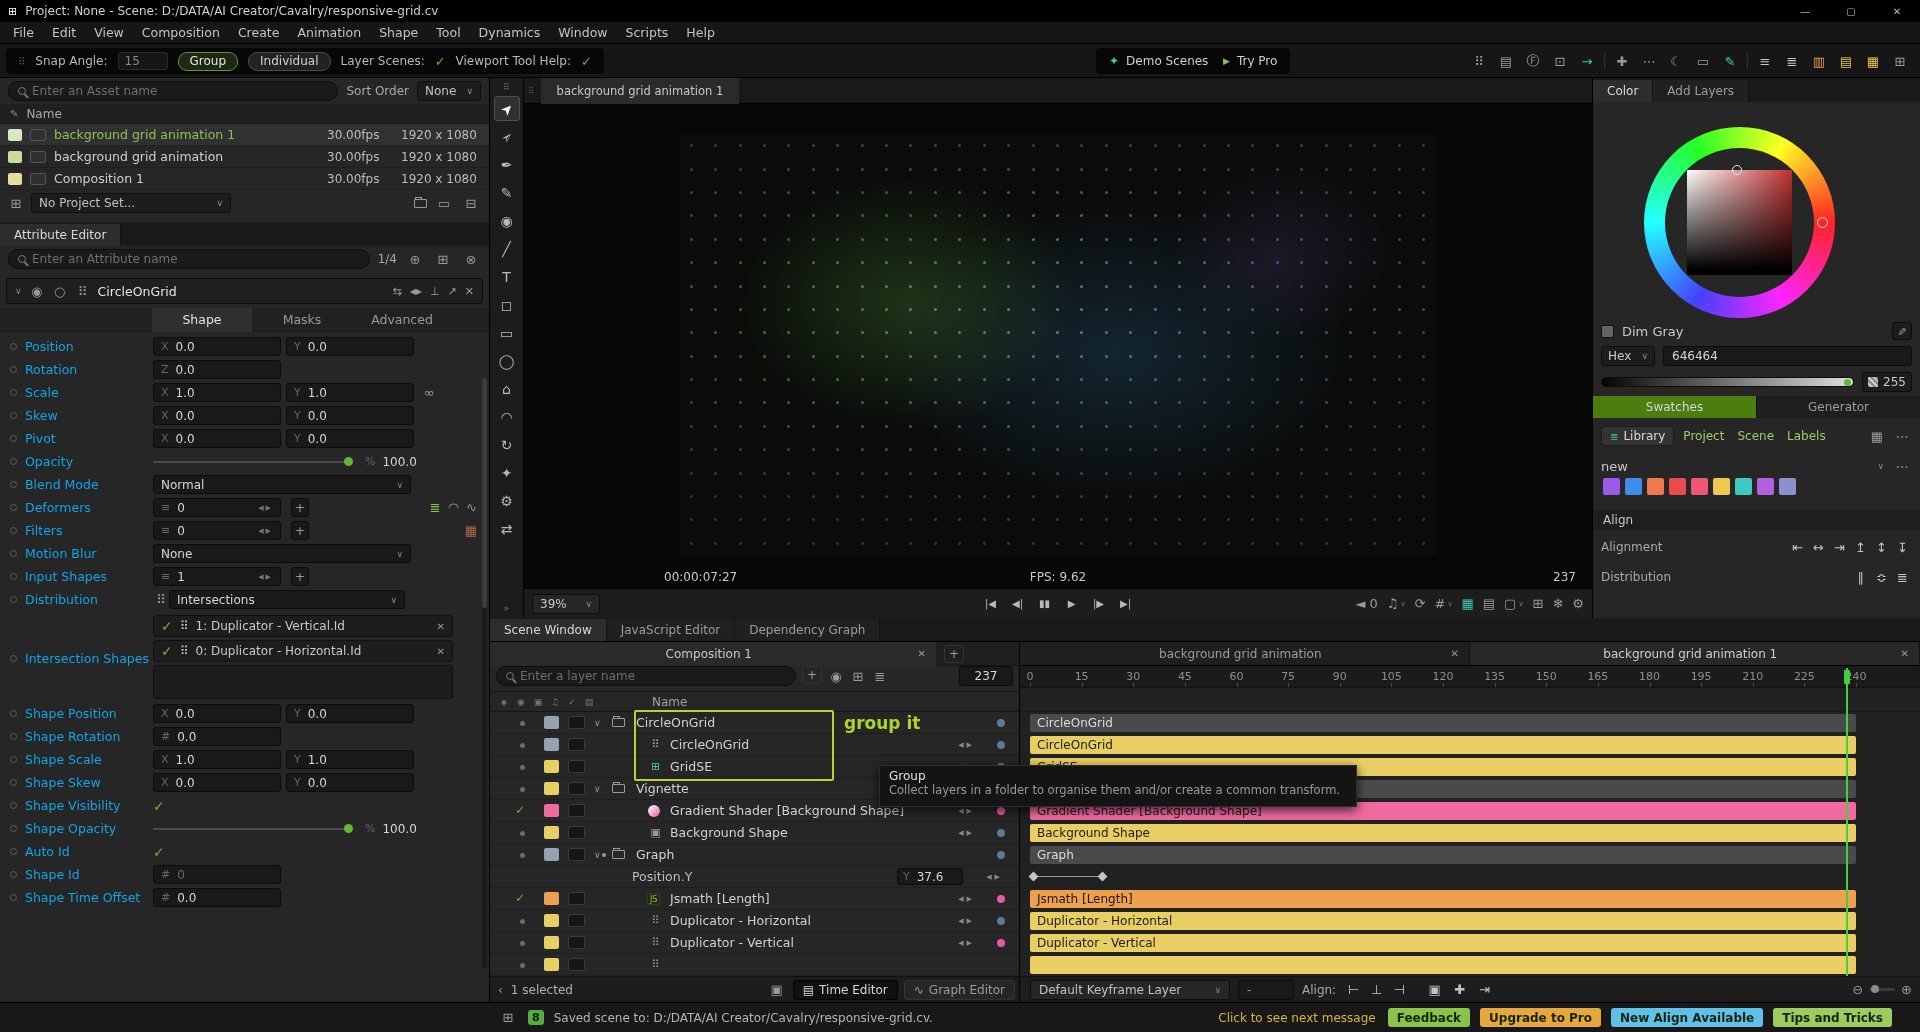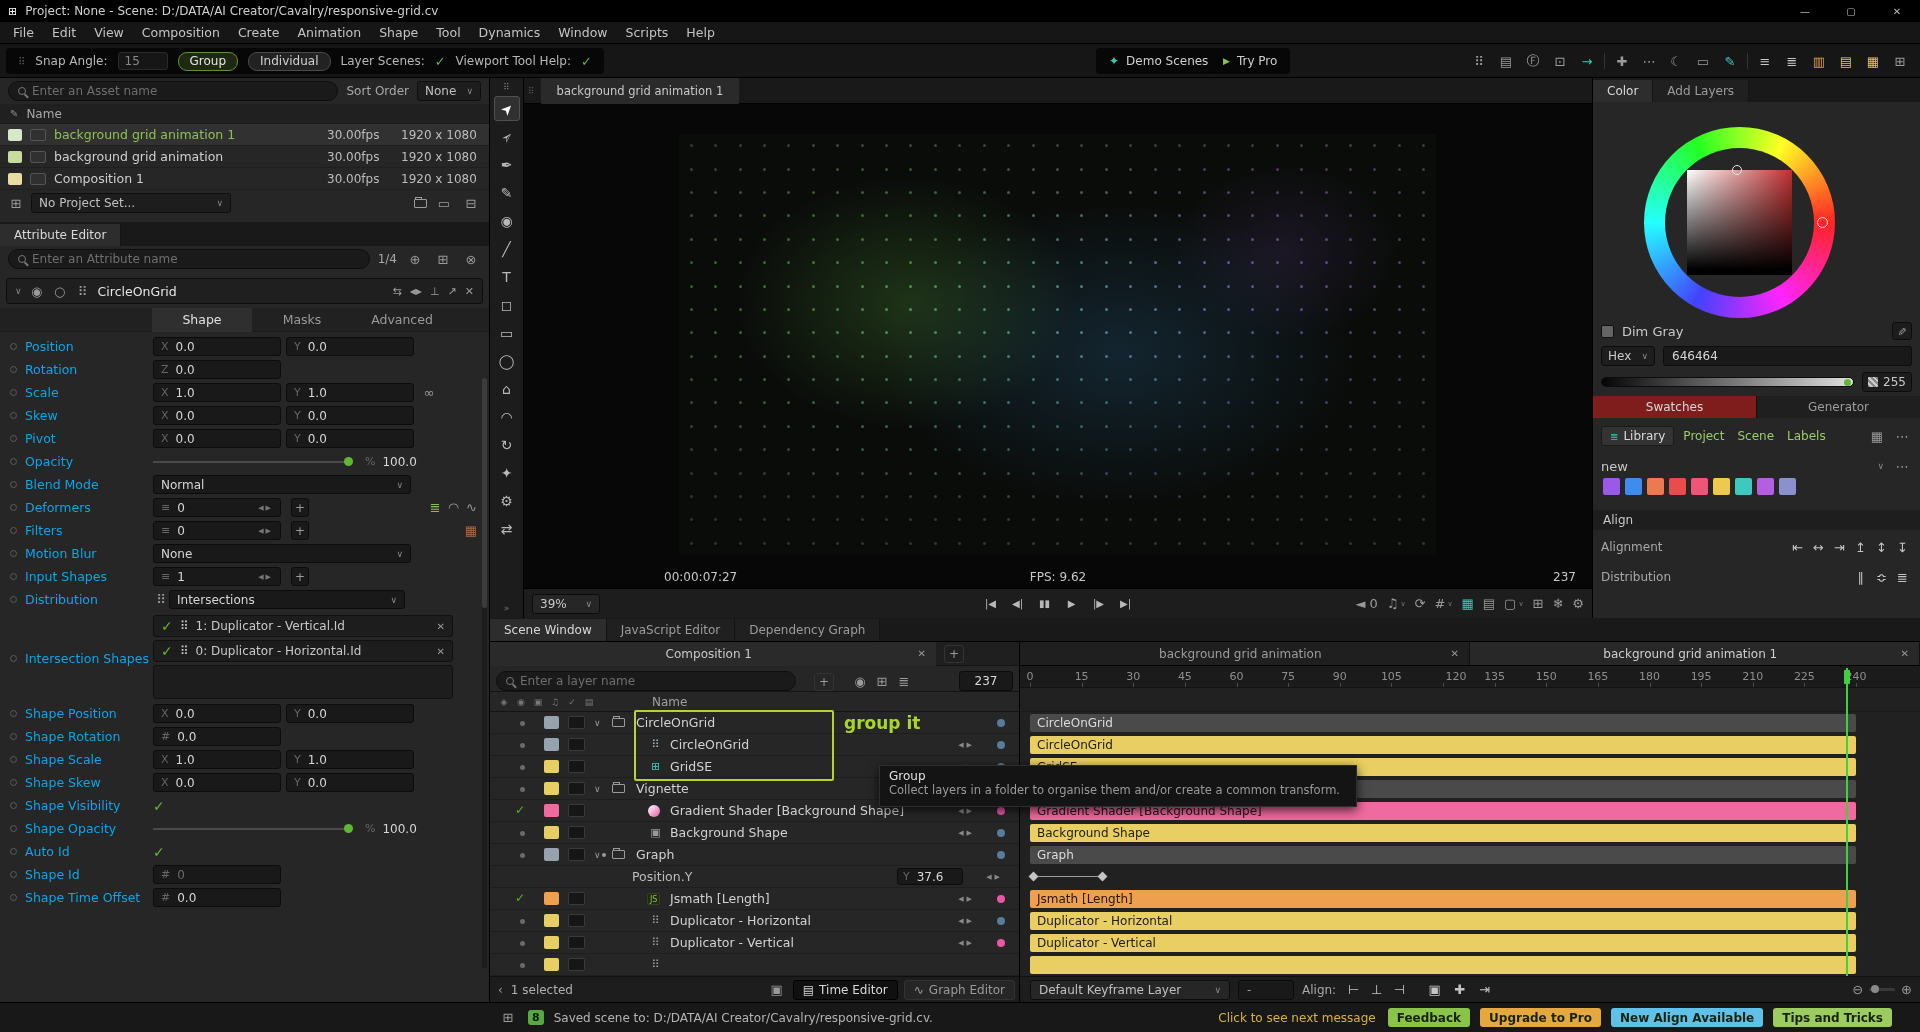--- a/index.html
+++ b/index.html
@@ -124,37 +124,37 @@
 .dropper{margin-left:auto;width:20px;height:18px;background:#1d1d1d;border:1px solid #0c0c0c;border-radius:3px;display:flex;align-items:center;justify-content:center;color:#9a9a9a;font-size:11px}
 .dropper span{display:inline-block;transform:rotate(90deg)}
 .hexdd{width:54px;height:20px;background:#1d1d1d;border:1px solid #0c0c0c;border-radius:3px;display:flex;align-items:center;gap:4px;padding:0 6px;font-size:12px;color:#c8c8c8}
 .hexin{flex:1;height:20px;background:#191919;border:1px solid #0c0c0c;border-radius:3px;color:#d6d6d6;font-size:12px;padding:0 8px;font-family:inherit;outline:none}
 .alphatrack{flex:1;height:10px;border:1px solid #0c0c0c;border-radius:5px;background:linear-gradient(to right,#050505,#e0e0e0);position:relative}
 .alphatrack .thumb{position:absolute;right:2px;top:1px;width:7px;height:7px;border-radius:50%;background:#5fb832}
 .alphabox{width:50px;height:20px;background:#1d1d1d;border:1px solid #0c0c0c;border-radius:3px;display:flex;align-items:center;gap:5px;padding:0 5px;font-size:12px;color:#c8c8c8}
 .checker{width:10px;height:10px;background:repeating-linear-gradient(45deg,#888 0 2px,#ccc 2px 4px);border-radius:1px}
 .sub-tabs{position:absolute;left:0;top:318px;width:328px;height:22px;display:flex;background:#191919}
 .sub-tab{flex:1;display:flex;align-items:center;justify-content:center;font-size:12px;color:#9c9c9c;background:#1f1f1f;border-right:1px solid #111}
-.sub-tab.active{background:#7f1d1d;color:#d8d8d8}
+.sub-tab.active{background:#4d7c0f;color:#d8d8d8}
 .lib-btn{height:20px;background:#333;border:1px solid #1a1a1a;border-radius:3px;display:flex;align-items:center;gap:5px;padding:0 8px;font-size:12px;color:#d8d8d8}
 .lib-link{font-size:12px;color:#9ccc65;padding:0 4px}
 #swatches{position:absolute;left:10px;top:400px;display:flex;gap:5px}
 .sw{width:17px;height:17px;border-radius:2px}
 .align-head{position:absolute;left:0;top:432px;width:328px;height:20px;background:#1e1e1e;display:flex;align-items:center;padding:0 10px;font-size:12px;color:#c8c8c8}
 .aic{width:19px;height:18px;display:flex;align-items:center;justify-content:center;color:#c4c4c4;font-size:13px}
 
 .bottom{position:absolute;left:490px;top:618px;width:1430px;height:384px;background:#232323}
 .b-tabs{height:24px;background:#191919;display:flex;align-items:flex-end;border-bottom:1px solid #000}
 .scene{position:absolute;left:0;top:24px;width:530px;height:360px;border-right:1px solid #000;display:flex;flex-direction:column;background:#262626}
 .sc-comp-row{height:24px;background:#1f1f1f;display:flex;align-items:center;border-bottom:1px solid #141414;padding-right:6px}
 .sc-tab{width:446px;height:24px;background:#2a2a2a;display:flex;align-items:center;padding:0 10px;font-size:12px;color:#c8c8c8}
 .sc-tab .t{flex:1;text-align:center}
 .xic{color:#999;font-size:10px}
 .plus-btn{width:20px;height:18px;margin-left:8px;display:flex;align-items:center;justify-content:center;color:#9a9a9a;border:1px solid #333;border-radius:3px;font-size:12px}
-.sc-search-row{height:26px;display:flex;align-items:flex-end;gap:18px;padding:0 6px;border-bottom:1px solid #141414}
+.sc-search-row{height:26px;display:flex;align-items:flex-start;gap:6px;padding:0 6px;border-bottom:1px solid #141414}
 .framebox{width:54px;height:20px;background:#191919;border:1px solid #0c0c0c;border-radius:3px;display:flex;align-items:center;justify-content:center;color:#d8d8d8;font-size:12px;margin-left:auto}
 .sc-header{height:20px;display:flex;align-items:center;gap:5px;border-bottom:1px solid #141414;color:#8a8a8a;padding-left:8px;font-size:12px}
 .hic{font-size:9px;color:#777;width:12px;text-align:center}
 .sc-rows{flex:1;position:relative;overflow:hidden}
 .lrow{height:22px;position:relative;border-bottom:1px solid #1e1e1e}
 .vdot{position:absolute;left:30px;top:9px;width:5px;height:5px;border-radius:50%;background:#6a6a6a}
 .vcheck{position:absolute;left:25px;top:3px;color:#5fb832;font-size:12px;font-weight:bold}
 .lsw{position:absolute;left:54px;top:4px;width:15px;height:13px;border-radius:2px}
 .lfilm{position:absolute;left:78px;top:4px;width:17px;height:13px;background:#161616;border:1px solid #3a3a3a;border-radius:2px}
 .lchev{position:absolute;left:104px;top:6px;color:#9a9a9a;font-size:9px}
@@ -1550,21 +1550,21 @@
         <span class="rlabel" style="left: 164.875px;">45</span>
         <span class="rtick" style="left: 164.875px;"></span>
         <span class="rlabel" style="left: 216.5px;">60</span>
         <span class="rtick" style="left: 216.5px;"></span>
         <span class="rlabel" style="left: 268.125px;">75</span>
         <span class="rtick" style="left: 268.125px;"></span>
         <span class="rlabel" style="left: 319.75px;">90</span>
         <span class="rtick" style="left: 319.75px;"></span>
         <span class="rlabel" style="left: 371.375px;">105</span>
         <span class="rtick" style="left: 371.375px;"></span>
-        <span class="rlabel" style="left: 423px; margin-left: 13px;">120</span>
+        <span class="rlabel" style="left: 423px;">120</span>
         <span class="rtick" style="left: 423px;"></span>
         <span class="rlabel" style="left: 474.625px;">135</span>
         <span class="rtick" style="left: 474.625px;"></span>
         <span class="rlabel" style="left: 526.25px;">150</span>
         <span class="rtick" style="left: 526.25px;"></span>
         <span class="rlabel" style="left: 577.875px;">165</span>
         <span class="rtick" style="left: 577.875px;"></span>
         <span class="rlabel" style="left: 629.5px;">180</span>
         <span class="rtick" style="left: 629.5px;"></span>
         <span class="rlabel" style="left: 681.125px;">195</span>

